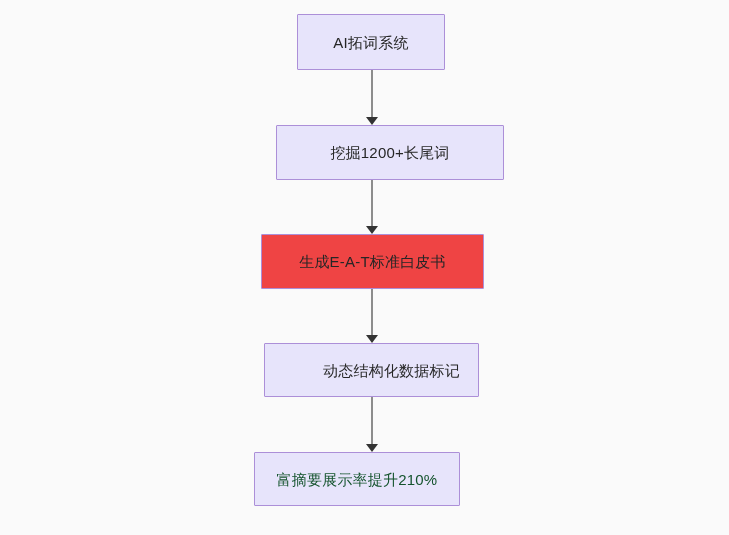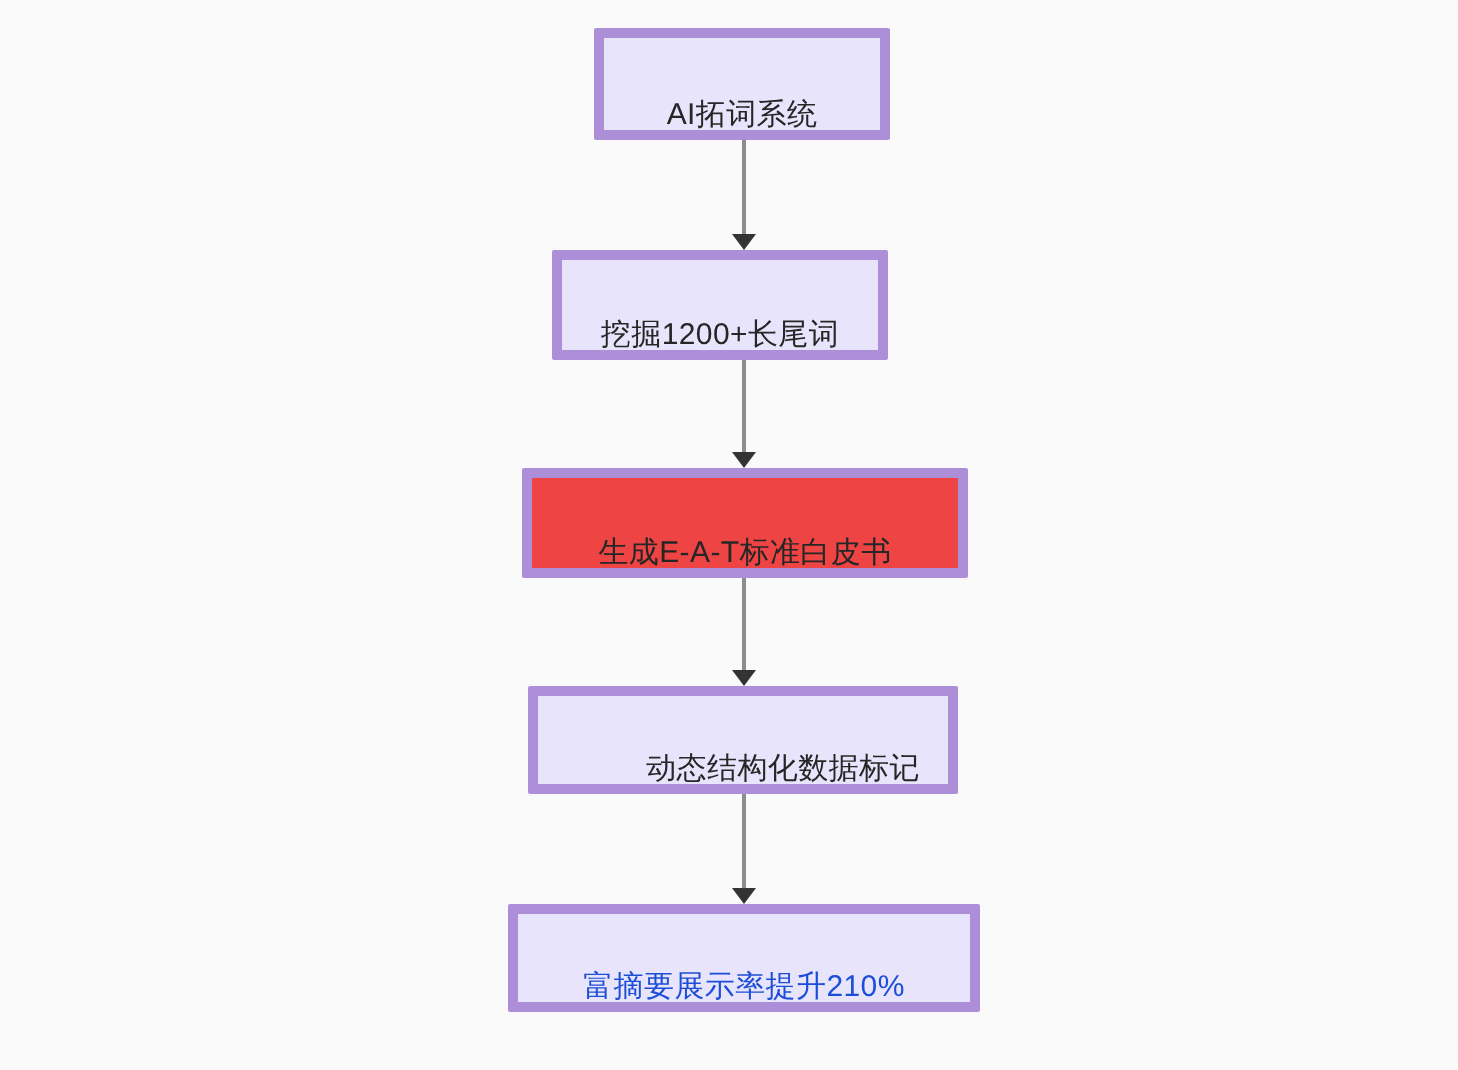--- a/index.html
+++ b/index.html
@@ -15,24 +15,24 @@
   }
   #flowchart {
     position: relative;
     width: 729px;
     height: 535px;
   }
   .node {
     position: absolute;
     box-sizing: border-box;
     background: #e7e4fb;
-    border: 5px solid #701a75;
+    border: 1px solid #701a75;
     border-radius: 1px;
     display: flex;
-    align-items: flex-end;
+    align-items: center;
     justify-content: center;
     color: #262626;
     font-size: 15px;
     line-height: 1;
     letter-spacing: 0.2px;
     white-space: nowrap;
   }
   .node-label {
     display: block;
   }
@@ -72,26 +72,26 @@
   <div class="edge" id="edge-3" style="left: 365px; top: 397px; height: 55px;">
     <svg width="14" height="47" viewBox="0 0 14 47" preserveAspectRatio="none">
       <line class="edge-line" x1="7" y1="0" x2="7" y2="47" stroke="#8c8c8c" stroke-width="2"></line>
       <polygon class="edge-head" points="1,47 13,47 7,55" fill="#333333"></polygon>
     </svg>
   </div>
 
   <div class="node" id="node-0" style="left: 297px; top: 14px; width: 148px; height: 56px; background: rgb(231, 228, 251); border-color: rgb(172, 143, 216); color: rgb(38, 38, 38);">
     <span class="node-label">AI拓词系统</span>
   </div>
-  <div class="node" id="node-1" style="left: 276px; top: 125px; width: 168px; height: 55px; background: rgb(231, 228, 251); border-color: rgb(172, 143, 216); color: rgb(38, 38, 38);">
+  <div class="node" id="node-1" style="left: 276px; top: 125px; width: 228px; height: 55px; background: rgb(231, 228, 251); border-color: rgb(172, 143, 216); color: rgb(38, 38, 38);">
     <span class="node-label">挖掘1200+长尾词</span>
   </div>
   <div class="node" id="node-2" style="left: 261px; top: 234px; width: 223px; height: 55px; background: #ef4444; border-color: rgb(172, 143, 216); color: rgb(38, 38, 38);">
     <span class="node-label">生成E-A-T标准白皮书</span>
   </div>
   <div class="node" id="node-3" style="left: 264px; top: 343px; width: 215px; height: 54px; background: rgb(231, 228, 251); border-color: rgb(172, 143, 216); color: rgb(38, 38, 38); padding-left: 40px;">
     <span class="node-label">动态结构化数据标记</span>
   </div>
-  <div class="node" id="node-4" style="left: 254px; top: 452px; width: 236px; height: 54px; background: rgb(231, 228, 251); border-color: rgb(172, 143, 216); color: #1d4ed8;">
+  <div class="node" id="node-4" style="left: 254px; top: 452px; width: 206px; height: 54px; background: rgb(231, 228, 251); border-color: rgb(172, 143, 216); color: #14532d;">
     <span class="node-label">富摘要展示率提升210%</span>
   </div>
 
 </div>
 
 </body></html>

